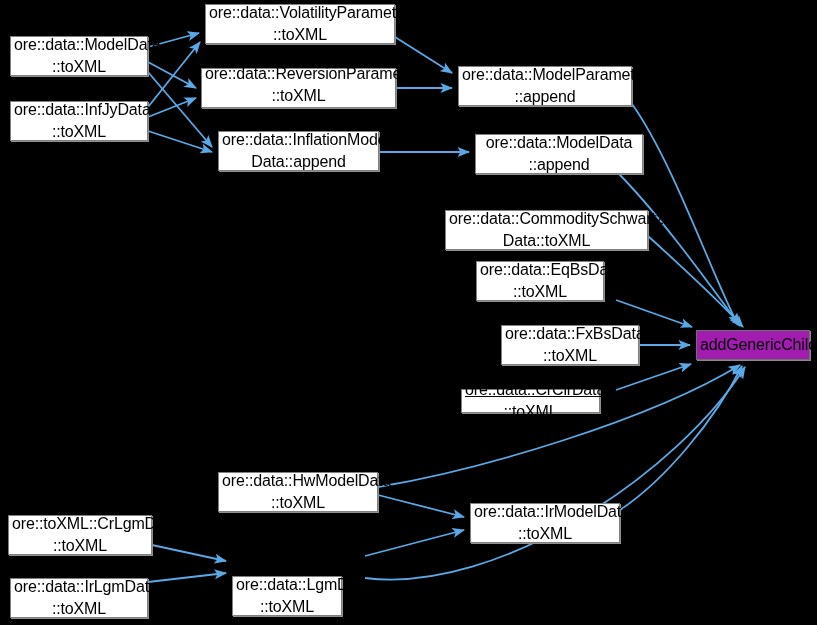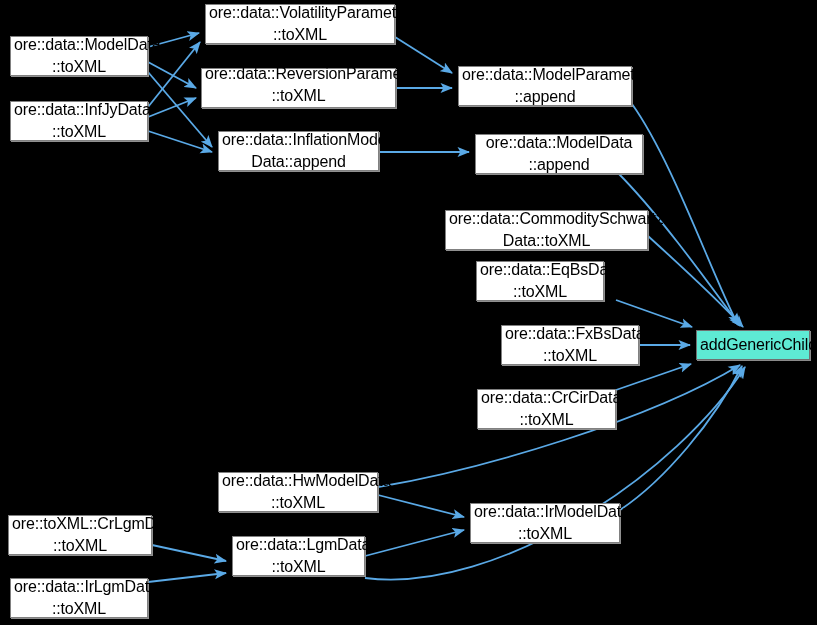--- a/index.html
+++ b/index.html
@@ -40,21 +40,21 @@
     z-index: 5;
   }
   .node .label {
     display: block;
     width: 100%;
     padding: 0 3px;
     box-sizing: border-box;
     white-space: pre-line;
   }
   .node.target {
-    background: #5eead4;
+    background: #a21caf;
     border: 1px solid #707070;
     box-shadow: 1px 1px 0 0 #8a8a8a;
     text-align: right;
   }
 </style>
 </head>
 <body>
 
 <div id="graph">
 
@@ -122,37 +122,37 @@
 Data::toXML</span>
       </div>
       <div class="node" style="left: 476px; top: 261px; width: 128px; height: 40px;">
         <span class="label">ore::data::EqBsData
 ::toXML</span>
       </div>
       <div class="node" style="left: 477px; top: 325px; width: 138px; height: 40px; margin-left: 24px;">
         <span class="label">ore::data::FxBsData
 ::toXML</span>
       </div>
-      <div class="node" style="left: 477px; top: 389px; width: 139px; height: 40px;">
+      <div class="node" style="left: 461px; top: 389px; width: 139px; height: 24px; text-decoration: underline;">
         <span class="label">ore::data::CrCirData
 ::toXML</span>
       </div>
       <div class="node" style="left: 218px; top: 472px; width: 160px; height: 40px;">
         <span class="label">ore::data::HwModelData
 ::toXML</span>
       </div>
       <div class="node" style="left: 470px; top: 503px; width: 150px; height: 40px; justify-content: flex-end;">
         <span class="label">ore::data::IrModelData
 ::toXML</span>
       </div>
       <div class="node" style="left: 8px; top: 515px; width: 144px; height: 40px;">
         <span class="label">ore::toXML::CrLgmData
 ::toXML</span>
       </div>
-      <div class="node" style="left: 232px; top: 536px; width: 133px; height: 40px; justify-content: flex-end;">
+      <div class="node" style="left: 232px; top: 576px; width: 110px; height: 40px; justify-content: flex-end;">
         <span class="label">ore::data::LgmData
 ::toXML</span>
       </div>
       <div class="node" style="left: 10px; top: 578px; width: 138px; height: 40px;">
         <span class="label">ore::data::IrLgmData
 ::toXML</span>
       </div>
       <div class="node target" style="left: 696px; top: 330px; width: 114px; height: 30px;">
         <span class="label">addGenericChild</span>
       </div>

